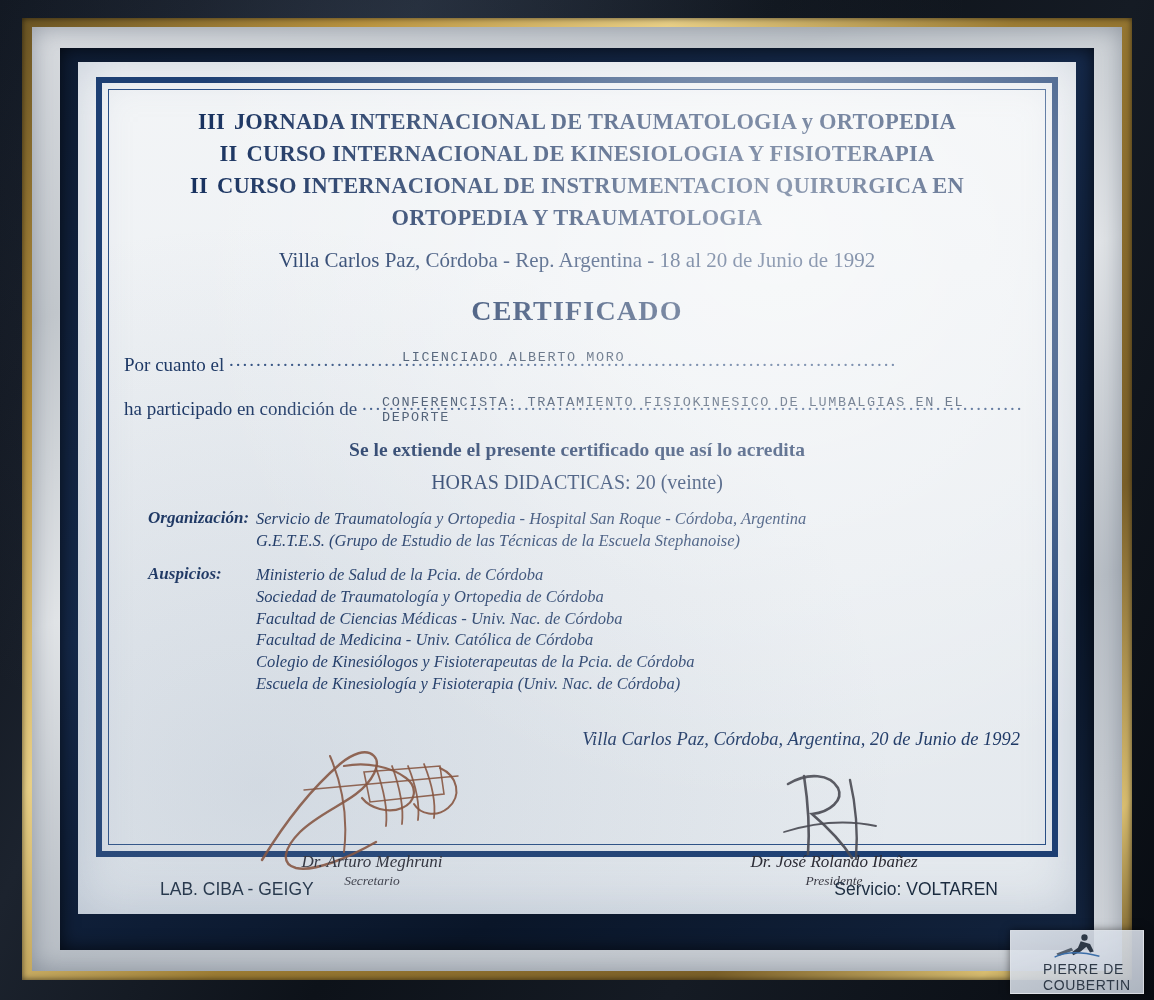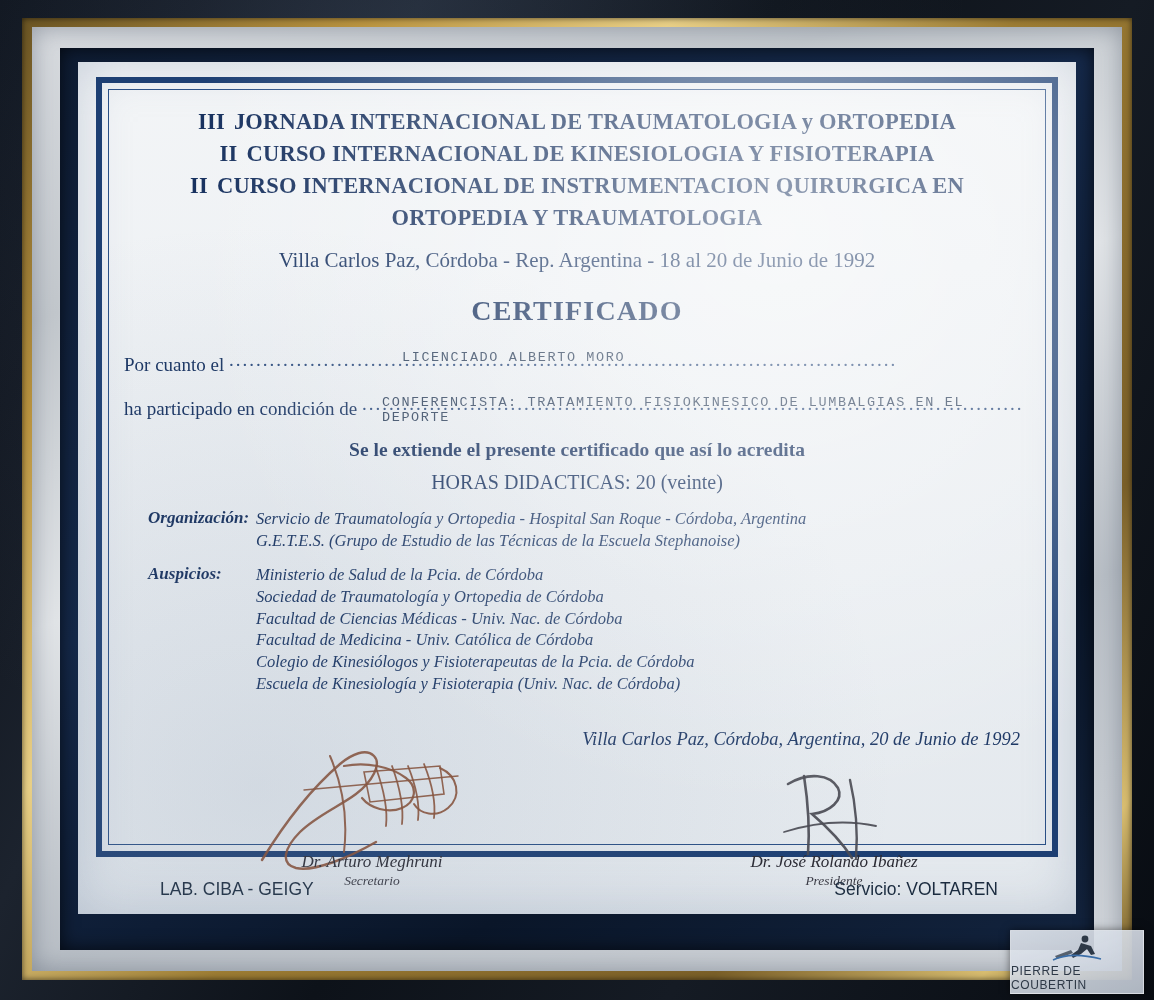--- a/index.html
+++ b/index.html
@@ -266,24 +266,25 @@
     background: linear-gradient(160deg, rgba(225,230,238,0.92), rgba(196,204,216,0.88));
     border: 1px solid rgba(255,255,255,0.35);
     display: flex;
     flex-direction: column;
     align-items: center;
     justify-content: center;
     box-shadow: 0 0 8px rgba(0,0,0,0.5);
   }
   .watermark .wm-text {
     font-family: "Liberation Sans", sans-serif;
-    font-size: 12px;
+    font-size: 14px;
     letter-spacing: 0.6px;
     color: #2e3947;
     margin-top: 2px;
+    padding-left: 32px;
   }
 </style>
 </head>
 <body>
 
 <div class="photo">
   <div class="frame-outer"></div>
   <div class="frame-gold"></div>
   <div class="mount"></div>
   <div class="bevel"></div>

